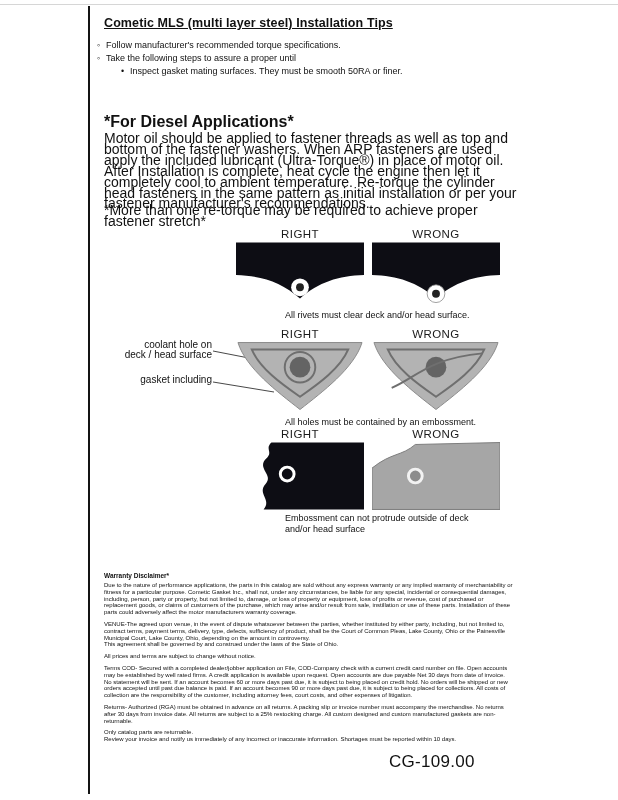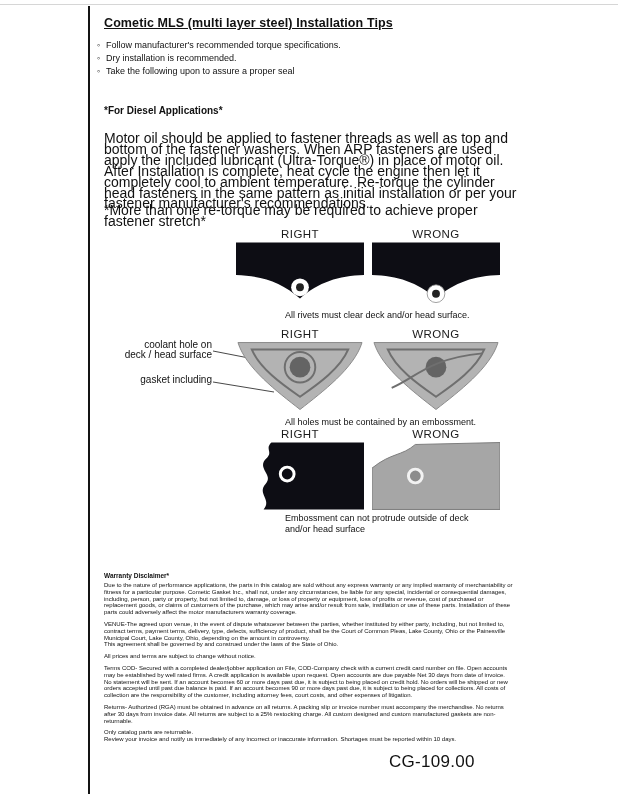--- a/index.html
+++ b/index.html
@@ -9,21 +9,21 @@
     -webkit-font-smoothing:antialiased;overflow:hidden;
   }
   .abs{position:absolute;}
   .top-edge{left:0;top:4px;width:618px;height:1px;background:#d6d6d6;}
   .left-rule{left:88px;top:6px;width:2px;height:788px;background:#141414;}
   .title{left:104px;top:16px;margin:0;font-size:12.5px;font-weight:bold;text-decoration:underline;letter-spacing:.1px;text-align:right;}
   .tips{left:97px;top:39px;font-size:9px;}
   .tip{line-height:13px;white-space:nowrap;}
   .tip .marker{display:inline-block;width:9px;text-align:left;}
   .tip.l2{padding-left:24px;}
-  .diesel-h{left:104px;top:105px;margin:0;font-size:10px;font-weight:bold;}
+  .diesel-h{left:104px;top:113px;margin:0;font-size:16px;font-weight:bold;}
   .para{left:104px;width:422px;font-size:14px;line-height:10.8px;}
   .p1{top:133px;}
   .p2{top:166px;}
   .note{top:205px;}
   .dg-label{width:128px;text-align:center;font-size:11.5px;letter-spacing:.4px;color:#1a1a1a;}
   .panel{width:128px;}
   .panel svg{display:block;}
   .caption{left:237px;font-size:9px;line-height:11px;white-space:pre-line;margin-left:48px;}
   .small-label{font-size:10px;line-height:9.6px;text-align:right;white-space:pre-line;}
   .coolant-label{left:116px;top:340px;width:96px;}
@@ -37,22 +37,22 @@
 <body>
 
 <div>
   <div class="abs top-edge"></div>
   <div class="abs left-rule"></div>
 
   <h1 class="abs title">Cometic MLS (multi layer steel) Installation Tips</h1>
 
   <div class="abs tips">
     <div class="tip l1"><span class="marker">◦</span><span>Follow manufacturer's recommended torque specifications.</span></div>
-    <div class="tip l1"><span class="marker">◦</span><span>Dry installation is recommended.</span></div>
-    <div class="tip l1"><span class="marker">◦</span><span>Take the following upon to assure a proper seal</span></div>
+    <div class="tip l1"><span class="marker">◦</span><span>Take the following steps to assure a proper until</span></div>
+    <div class="tip l2"><span class="marker">•</span><span>Inspect gasket mating surfaces.  They must be smooth 50RA or finer.</span></div>
   </div>
 
   <h2 class="abs diesel-h">*For Diesel Applications*</h2>
   <div class="abs para p1">Motor oil should be applied to fastener threads as well as top and bottom of the fastener washers. When ARP fasteners are used apply the included lubricant (Ultra-Torque®) in place of motor oil.</div>
   <div class="abs para p2">After Installation is complete, heat cycle the engine then let it completely cool to ambient temperature. Re-torque the cylinder head fasteners in the same pattern as initial installation or per your fastener manufacturer's recommendations.</div>
   <div class="abs para note">*More than one re-torque may be required to achieve proper fastener stretch*</div>
 
   <div class="abs dg-label" style="left:236px;top:228px;">RIGHT</div>
   <div class="abs dg-label" style="left:372px;top:228px;">WRONG</div>
 

